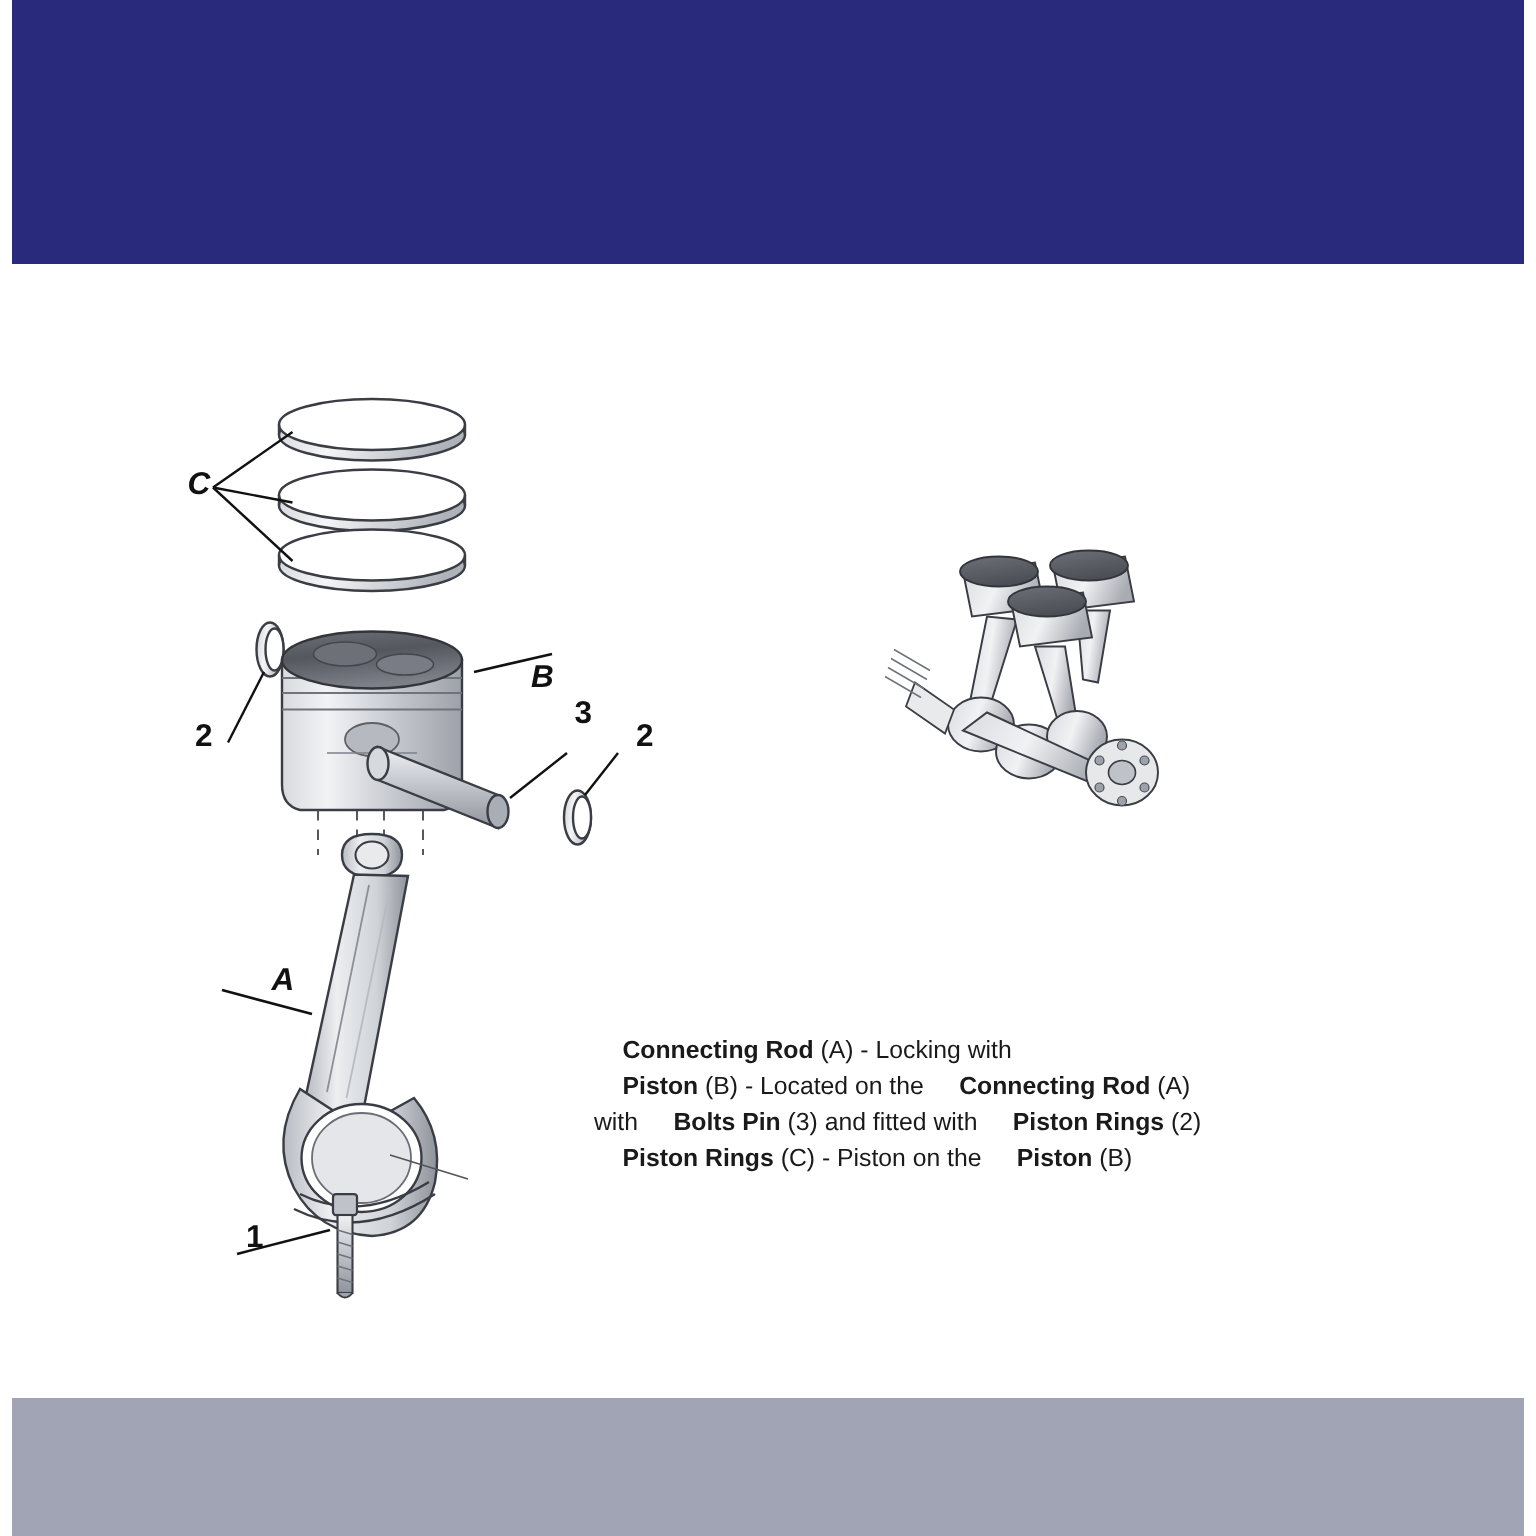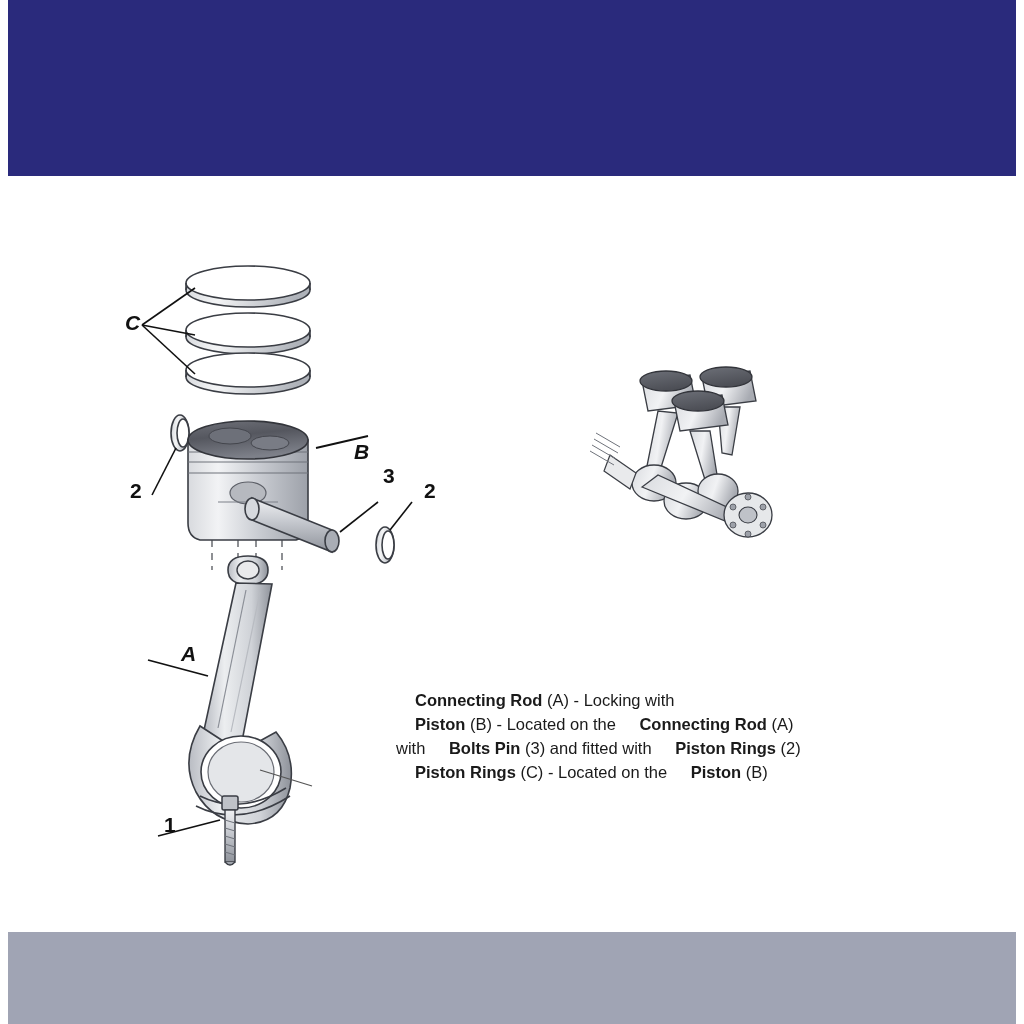--- a/index.html
+++ b/index.html
@@ -297,17 +297,17 @@
     <div class="caption-line">
       <span class="b">Connecting Rod</span><span> (A) - Locking with</span>
     </div>
     <div class="caption-line">
       <span class="b">Piston</span><span> (B) - Located on the </span><span class="b">Connecting Rod</span><span> (A)</span>
     </div>
     <div class="caption-line">
       <span>with </span><span class="b">Bolts Pin</span><span> (3) and fitted with </span><span class="b">Piston Rings</span><span> (2)</span>
     </div>
     <div class="caption-line">
-      <span class="b">Piston Rings</span><span> (C) - Located on the </span><span class="b">Piston</span><span> (B)</span>
+      <span class="b">Piston Rings</span><span> (C) - Piston on the </span><span class="b">Piston</span><span> (B)</span>
     </div>
   </div>
 
 </div>
 
 </body></html>

